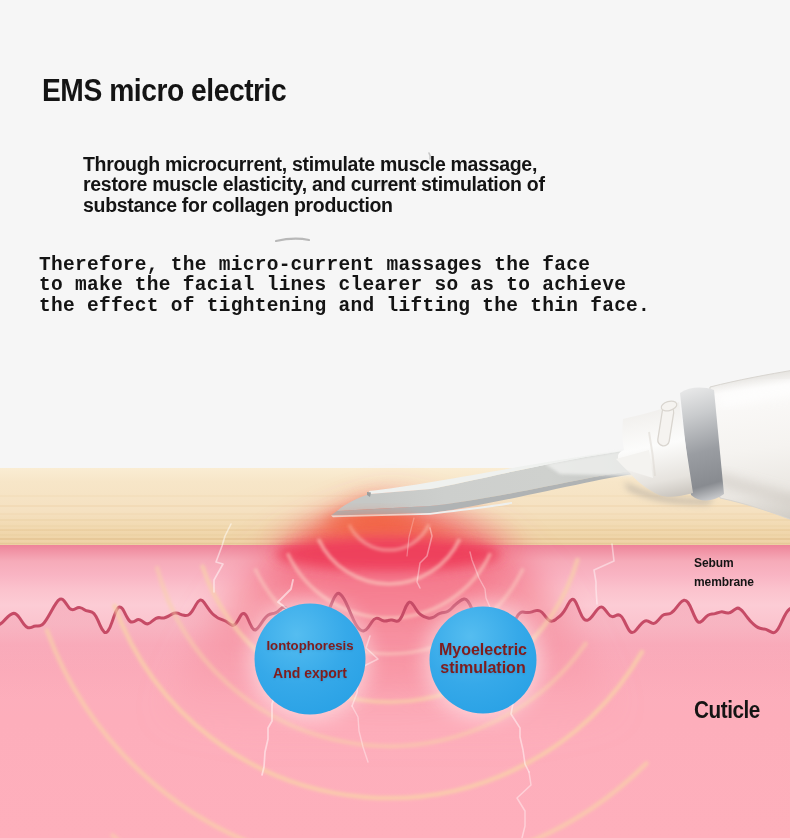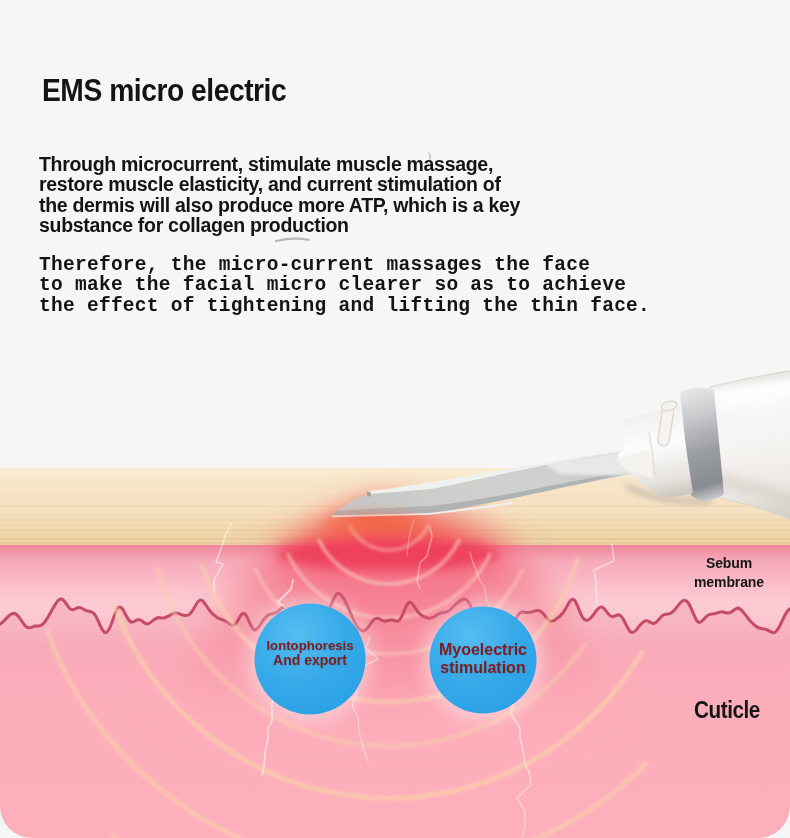--- a/index.html
+++ b/index.html
@@ -1,30 +1,30 @@
 <!DOCTYPE html>
 <html><head>
 <meta charset="utf-8">
 <style>
   html,body{margin:0;padding:0;}
   body{width:790px;height:838px;overflow:hidden;background:#f6f6f6;
        font-family:"Liberation Sans","DejaVu Sans",sans-serif;}
-  #stage{position:relative;width:790px;height:838px;overflow:hidden;border-radius:32px;}
+  #stage{position:relative;width:790px;height:838px;overflow:hidden;}
   #artwork{position:absolute;left:0;top:0;}
   .txt{position:absolute;color:#141414;font-weight:bold;}
   #title{left:42px;top:73px;font-size:31px;letter-spacing:-0.5px;transform:scaleX(0.91);transform-origin:left top;}
   .para{left:39px;font-size:19.5px;line-height:20.3px;letter-spacing:-0.3px;}
-  #para1{top:154px;}
+  #para1{top:154px;margin-left:44px;}
   #para2{top:255px;letter-spacing:0.28px;font-family:Liberation Mono, monospace;}
   .circle-label{position:absolute;color:#7f1d1d;font-weight:bold;text-align:center;
                 text-shadow:0 1px 2px rgba(30,120,180,.3);}
   #c1-label{left:252px;top:639px;width:116px;font-size:13.2px;line-height:14px;}
-  #c1-label .l2{font-size:14px;}
+  #c1-label .l2{margin-top:13px;font-size:14px;}
   #c2-label{left:427px;top:641px;width:112px;font-size:16px;line-height:18px;}
-  #lbl-sebum{left:694px;top:554px;font-size:14px;line-height:18.5px;letter-spacing:-0.1px;text-align:center;}
+  #lbl-sebum{left:694px;top:554px;font-size:12px;line-height:18.5px;letter-spacing:-0.1px;}
   #lbl-cuticle{left:694px;top:697px;font-size:23px;letter-spacing:-0.5px;transform:scaleX(0.90);transform-origin:left top;}
 </style>
 </head>
 <body>
 
 <div id="stage">
 
 <svg id="artwork" width="790" height="838" viewBox="0 0 790 838" xmlns="http://www.w3.org/2000/svg">
   <defs>
     <linearGradient id="tanGrad" x1="0" y1="468" x2="0" y2="545" gradientUnits="userSpaceOnUse">
@@ -232,26 +232,25 @@
   <g>
     <circle cx="483" cy="660" r="58" fill="#ffffff" opacity="0.5" filter="url(#blur10)"></circle>
     <circle cx="483" cy="660" r="53.5" fill="url(#blueGrad)"></circle>
   </g>
 </svg>
 
   <div id="title" class="txt">EMS micro electric</div>
   <div id="para1" class="txt para">
     <div>Through microcurrent, stimulate muscle massage,</div>
     <div>restore muscle elasticity, and current stimulation of</div>
-    <div>the dermis will also produce more ATP, which is a key</div>
     <div>substance for collagen production</div>
   </div>
   <div id="para2" class="txt para">
     <div>Therefore, the micro-current massages the face</div>
-    <div>to make the facial micro clearer so as to achieve</div>
+    <div>to make the facial lines clearer so as to achieve</div>
     <div>the effect of tightening and lifting the thin face.</div>
   </div>
 
   <div id="c1-label" class="circle-label">
     <div class="l1">Iontophoresis</div>
     <div class="l2">And export</div>
   </div>
   <div id="c2-label" class="circle-label">
     <div>Myoelectric</div>
     <div>stimulation</div>

